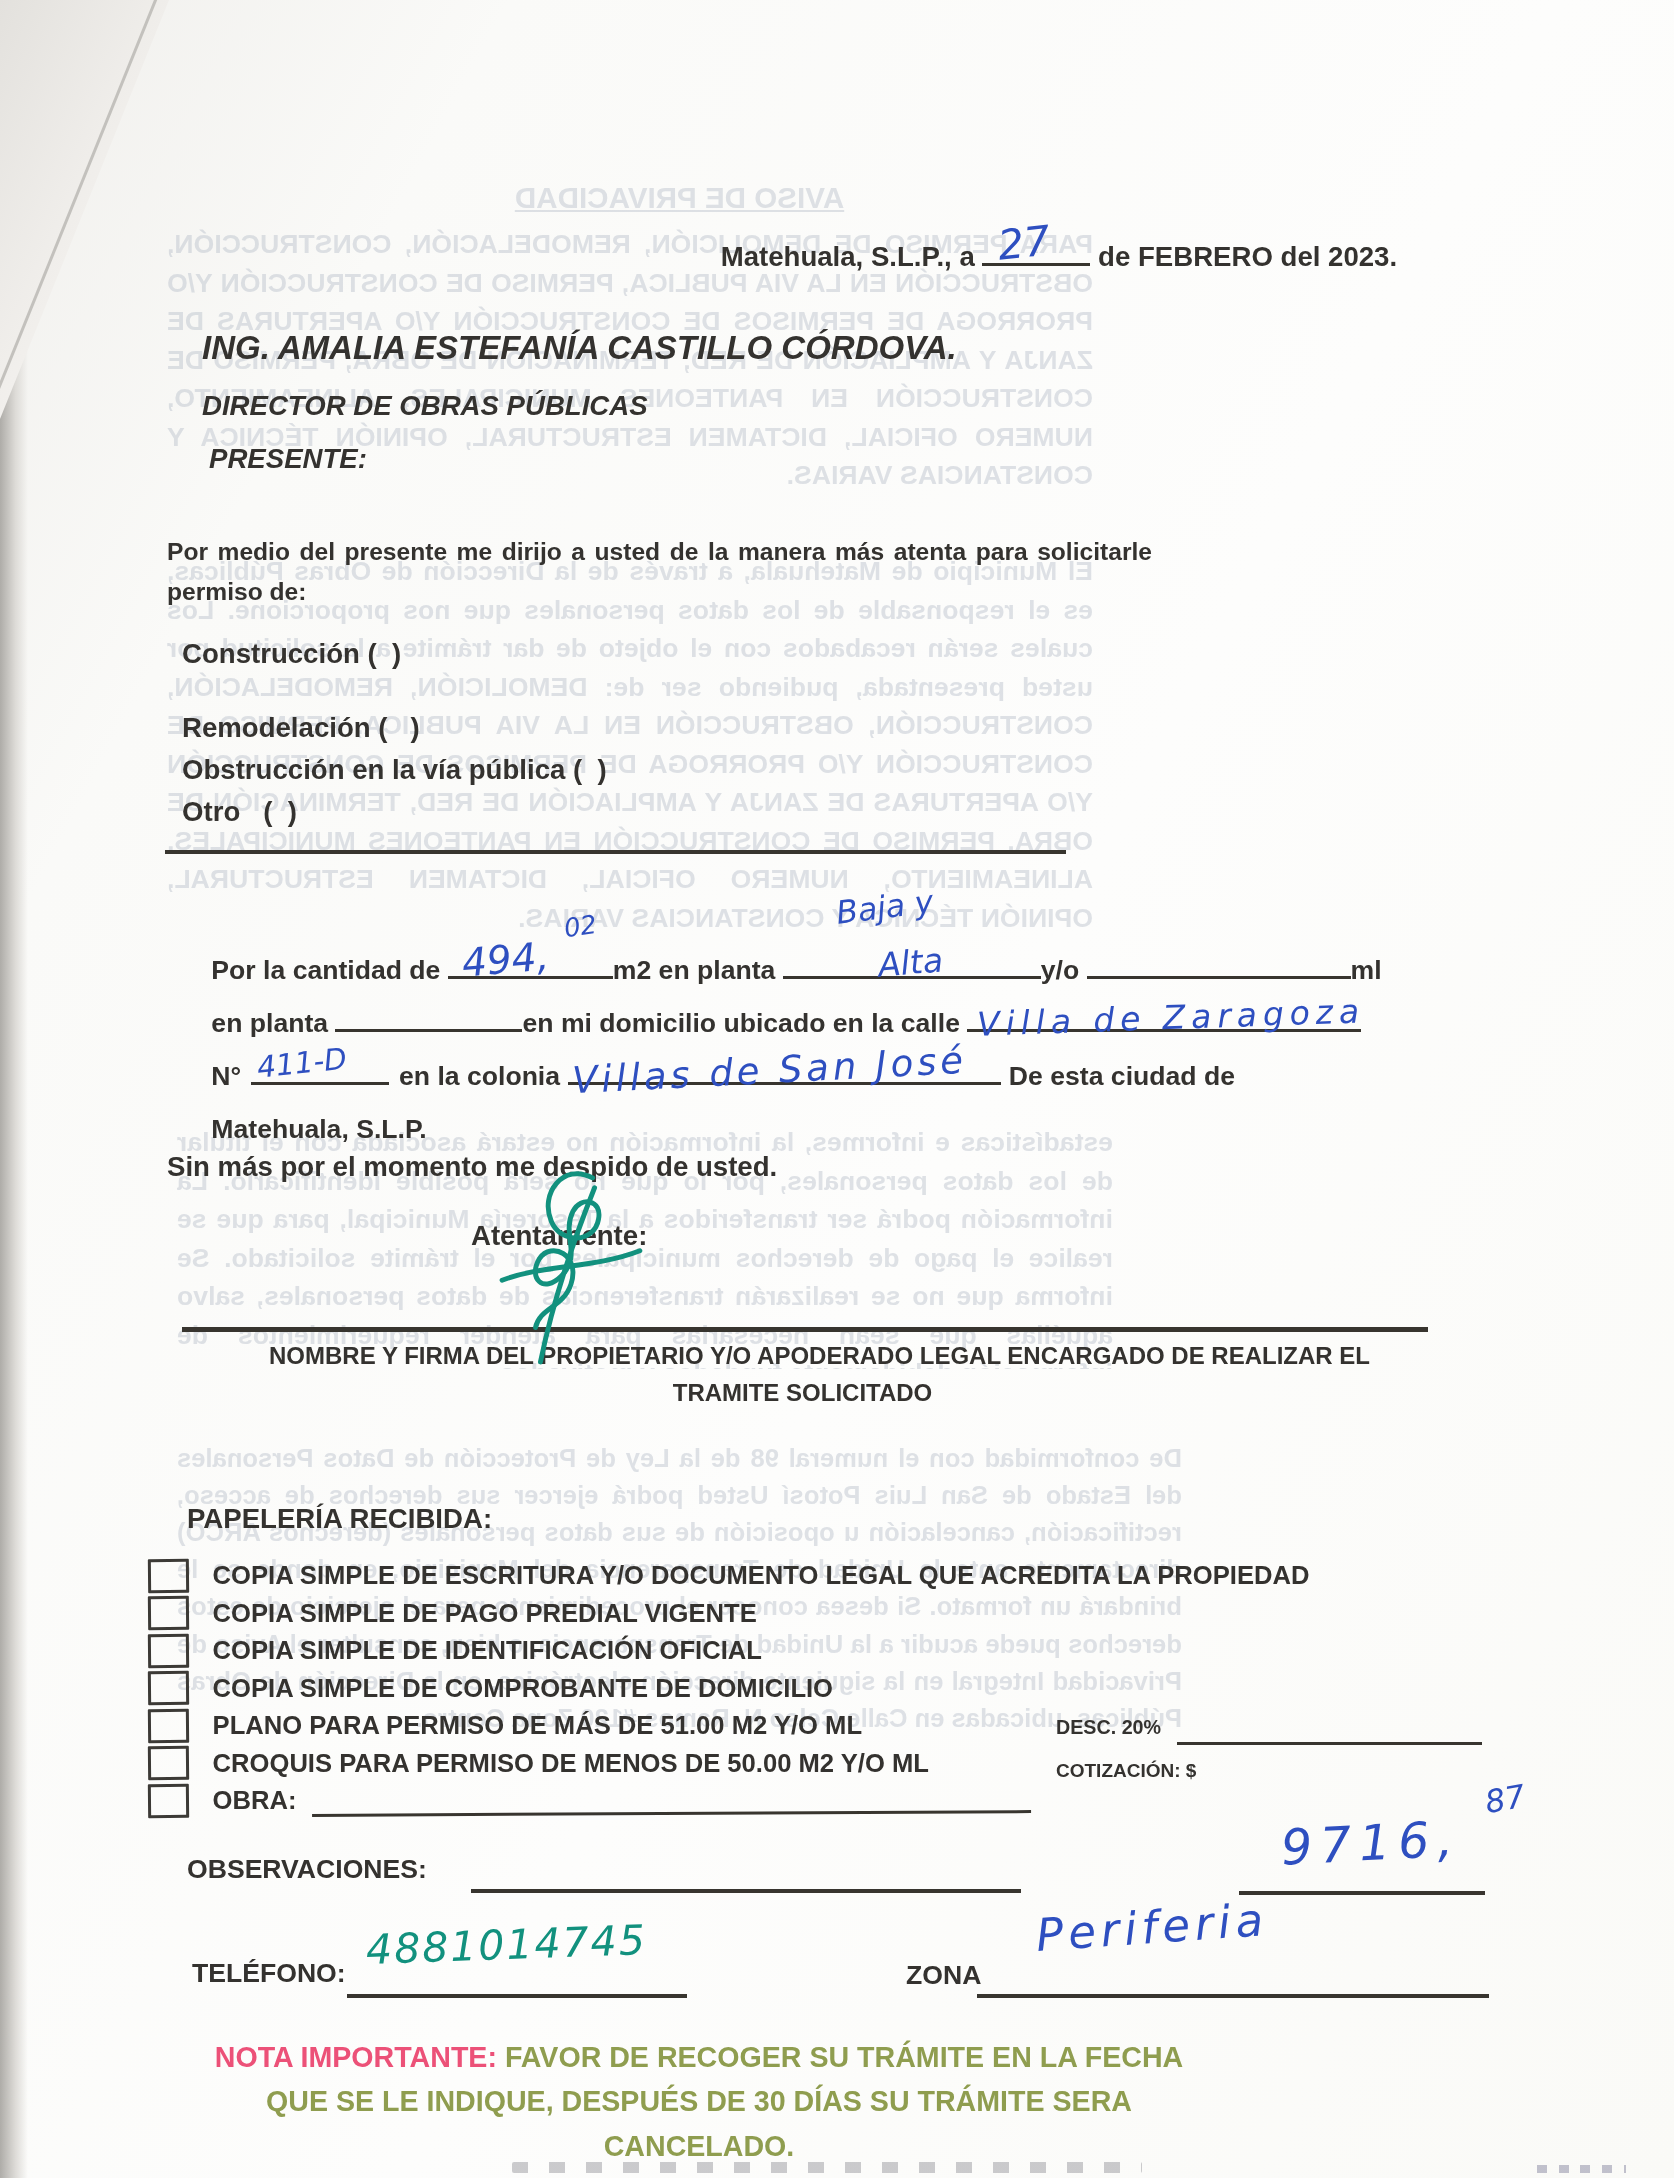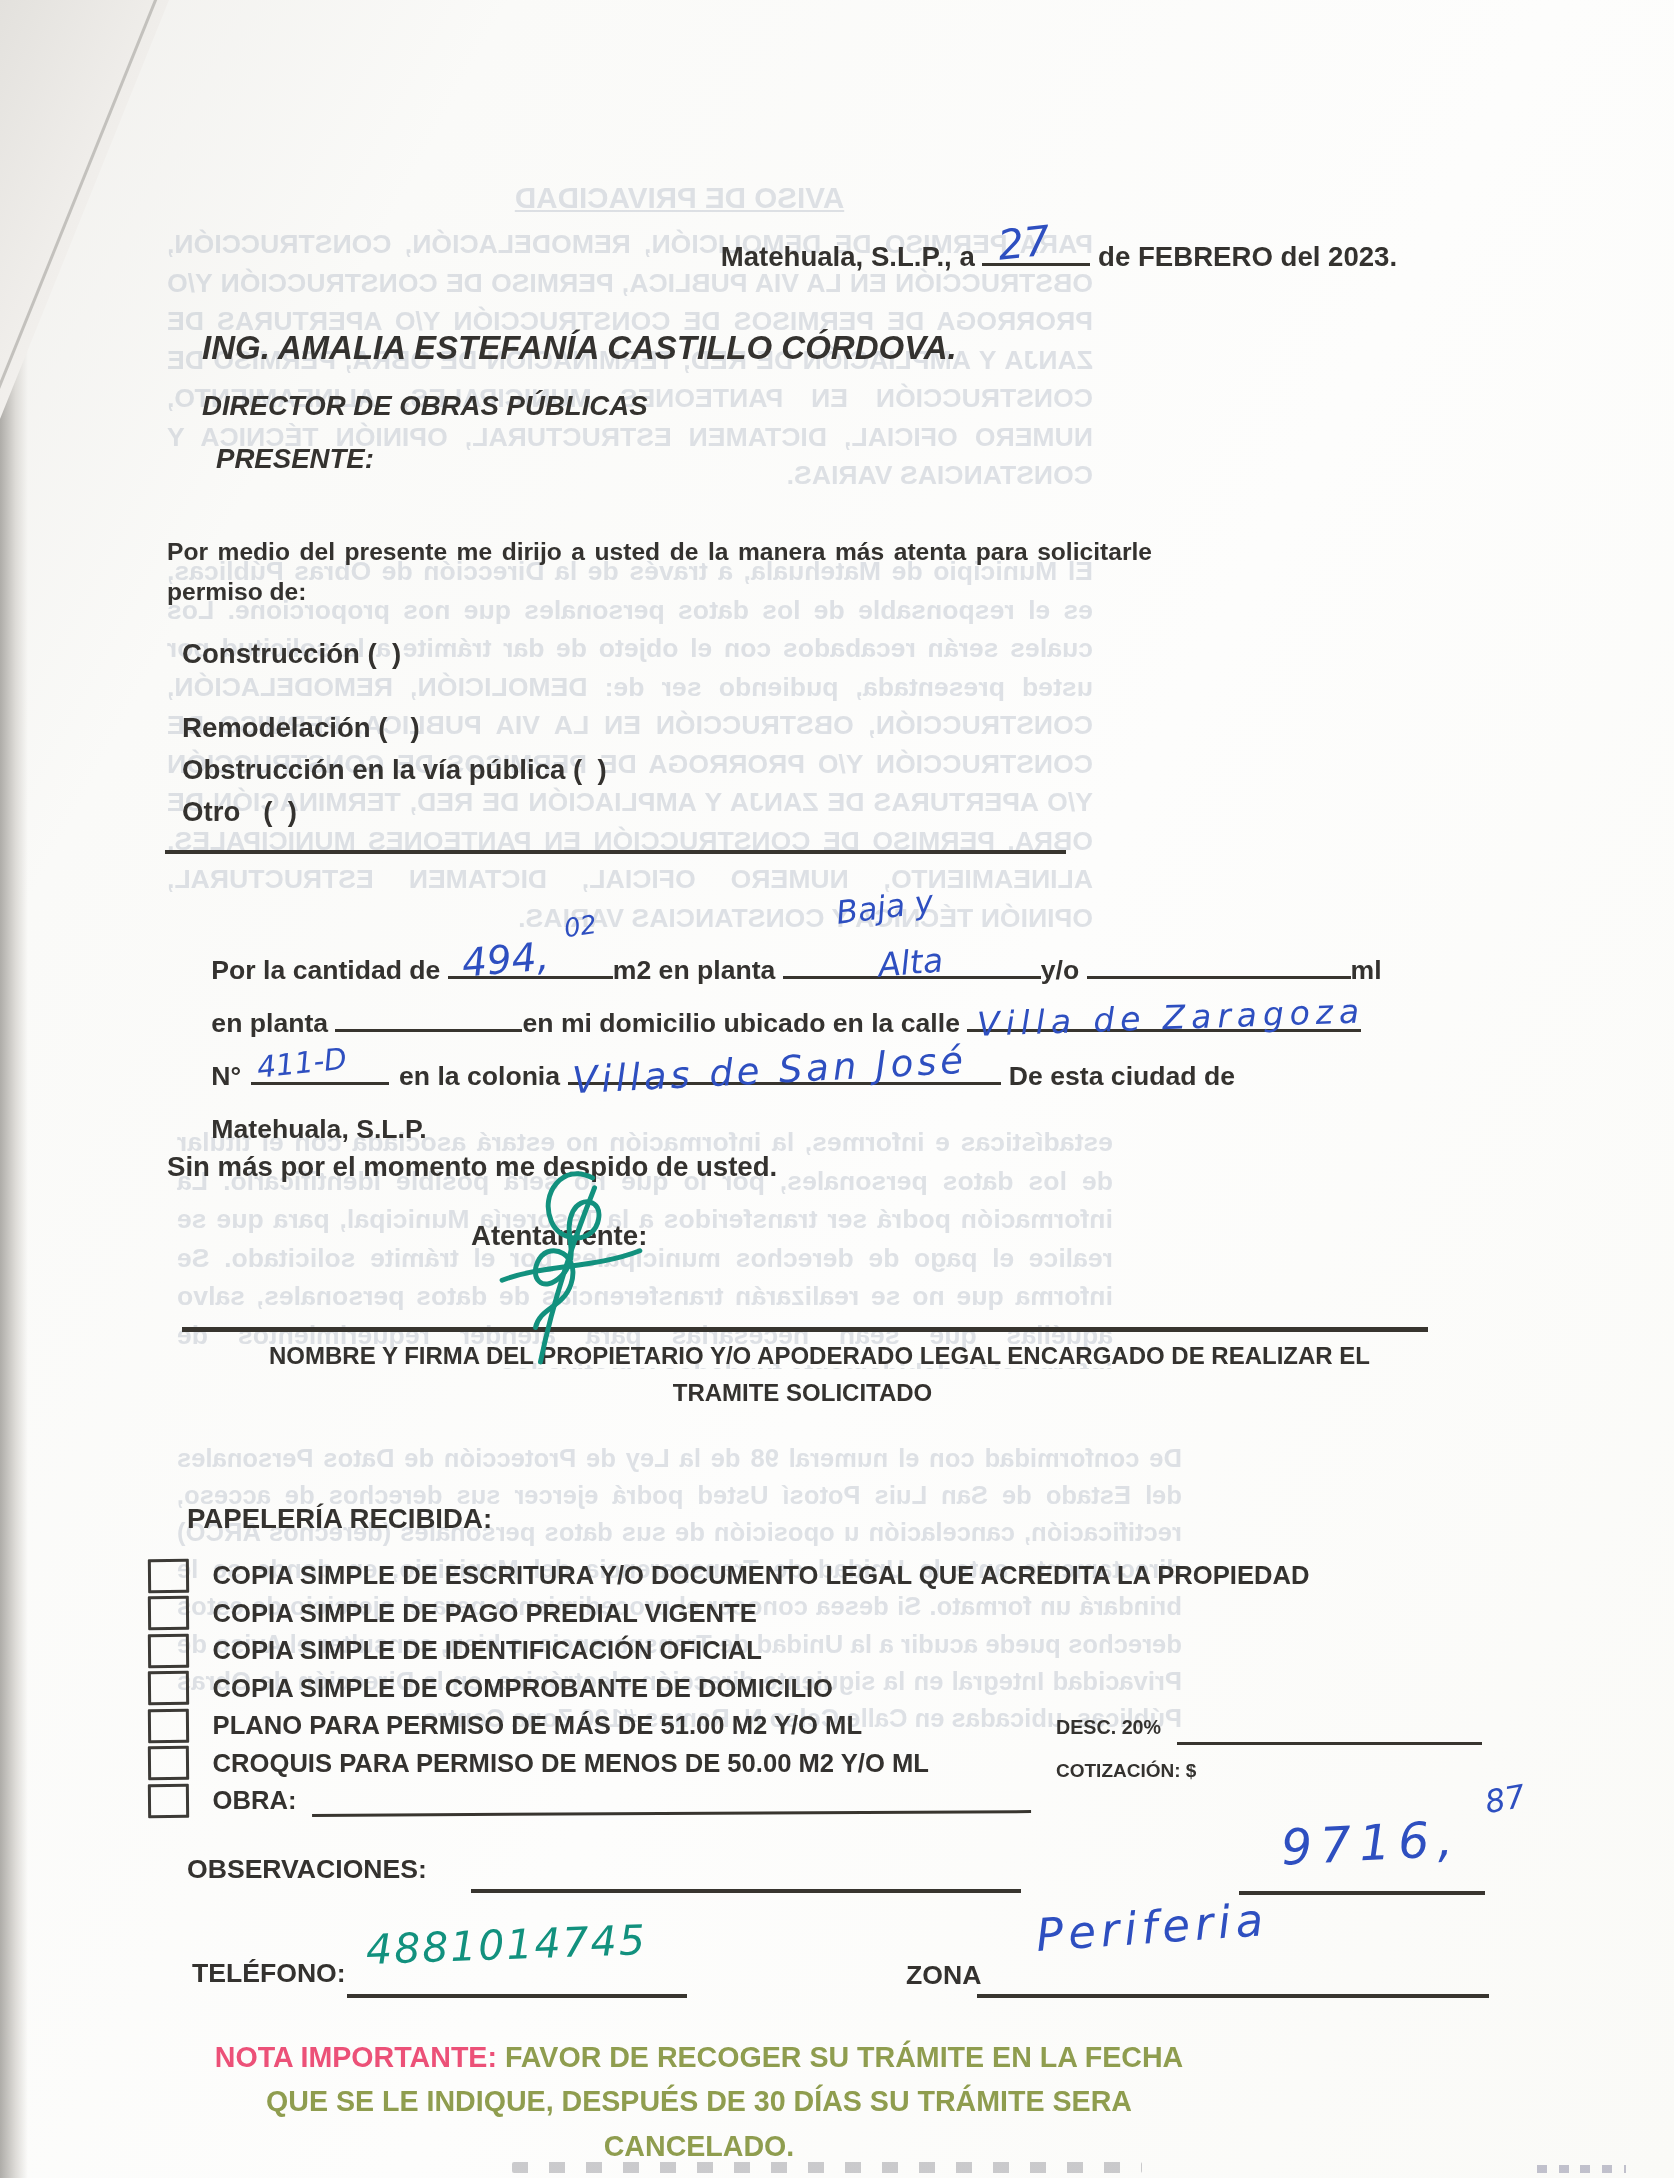--- a/index.html
+++ b/index.html
@@ -45,21 +45,21 @@
   <div class="bleed" style="left:167px;top:552px;width:926px;height:537px;font-size:26.6px;">El Municipio de Matehuala, a través de la Dirección de Obras Públicas, es el responsable de los datos personales que nos proporcione. Los cuales serán recabados con el objeto de dar trámite a la solicitud por usted presentada, pudiendo ser de: DEMOLICIÓN, REMODELACIÓN, CONSTRUCCIÓN, OBSTRUCCIÓN EN LA VIA PUBLICA, PERMISO DE CONSTRUCCIÓN Y/O PRORROGA DE PERMISOS DE CONSTRUCCIÓN Y/O APERTURAS DE ZANJA Y AMPLIACIÓN DE RED, TERMINACIÓN DE OBRA, PERMISO DE CONSTRUCCIÓN EN PANTEONES MUNICIPALES, ALINEAMIENTO, NUMERO OFICIAL, DICTAMEN ESTRUCTURAL, OPINIÓN TÉCNICA Y CONSTANCIAS VARIAS.</div>
   <div class="bleed" style="left:177px;top:1123px;width:936px;height:246px;font-size:26.6px;">estadísticas e informes, la información no estará asociada con el titular de los datos personales, por lo que no será posible identificarlo. La información podrá ser transferidos a la Tesorería Municipal, para que se realice el pago de derechos municipales por el trámite solicitado. Se informa que no se realizarán transferencias de datos personales, salvo aquéllas que sean necesarias para atender requerimientos de información debidamente fundados y motivados.</div>
   <div class="bleed" style="left:177px;top:1440px;width:1005px;height:364px;font-size:25.6px;">De conformidad con el numeral 98 de la Ley de Protección de Datos Personales del Estado de San Luis Potosí Usted podrá ejercer sus derechos de acceso, rectificación, cancelación u oposición de sus datos personales (derechos ARCO) directamente ante la Unidad de Transparencia del Municipio, en donde se le brindará un formato. Si desea conocer el procedimiento para el ejercicio de estos derechos puede acudir a la Unidad de Transparencia, o bien, consultar el Aviso de Privacidad Integral en la siguiente dirección electrónica, en la Dirección de Obras Públicas, ubicadas en Calle Celso N. Ramos #120 Zona Centro.</div>
 
   <div class="p content" style="left:690px;top:209px;font-size:27.6px;">
     <span>Matehuala, S.L.P., a</span><span> </span><span class="blank" style="width:108px;"><span class="hand hand-blue" style="left:15.8px;bottom:-3.9px;font-size:41px;transform:rotate(-6deg);">27</span></span><span> </span><span>de FEBRERO del 2023.</span>
   </div>
 
   <div class="p content" style="left:202px;top:329px;font-size:33px;font-style:italic;">ING. AMALIA ESTEFANÍA CASTILLO CÓRDOVA.</div>
   <div class="p content" style="left:202px;top:390px;font-size:27.6px;font-style:italic;">DIRECTOR DE OBRAS PÚBLICAS</div>
-  <div class="p content" style="left:216px;top:443px;font-size:27.6px;font-style:italic;">PRESENTE:</div>
+  <div class="p content" style="left:209px;top:443px;font-size:27.6px;font-style:italic;">PRESENTE:</div>
 
   <div class="content" style="position:absolute;left:167px;top:532px;width:985px;font-weight:700;color:#34322f;font-size:24.6px;line-height:1.62;z-index:3;">
     <span style="display:block;text-align:justify;text-align-last:justify;">Por medio del presente me dirijo a usted de la manera más atenta para solicitarle</span>
     <span style="display:block;">permiso de:</span>
   </div>
 
   <div class="content" style="position:absolute;left:182px;top:633px;font-size:27.6px;font-weight:700;color:#34322f;line-height:42px;z-index:3;">
     <div style="white-space:pre;">Construcción (  )</div>
     <div style="white-space:pre;margin-top:32px;">Remodelación (   )</div>
     <div style="white-space:pre;">Obstrucción en la vía pública (  )</div>

